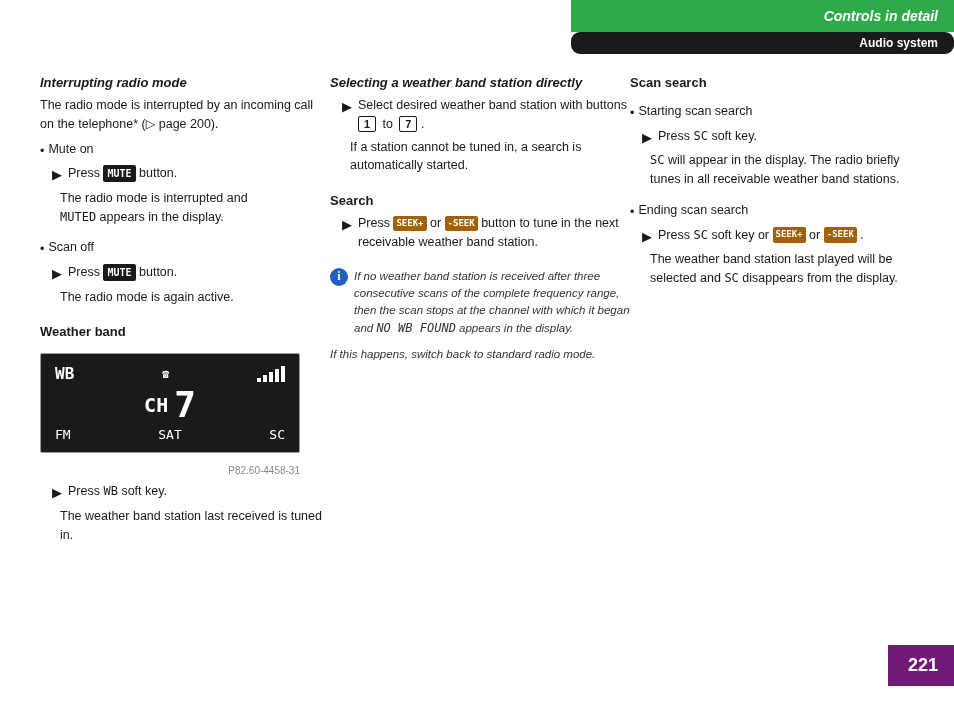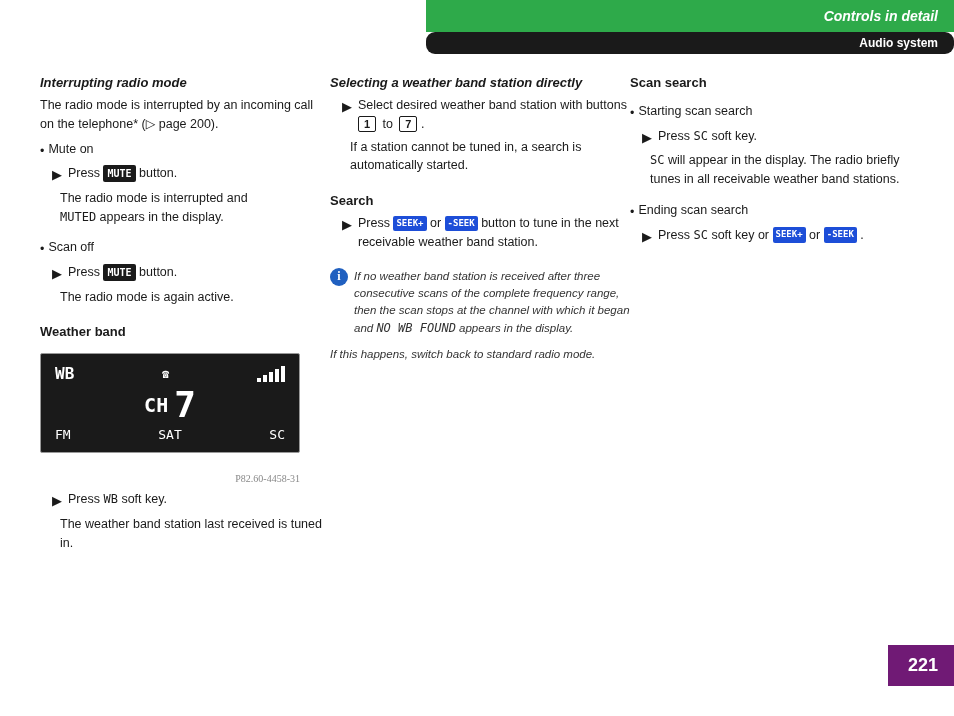--- a/index.html
+++ b/index.html
@@ -12,21 +12,21 @@
       color: #1a1a1a;
       overflow: hidden;
       position: relative;
     }
 
     
     .header {
       position: absolute;
       top: 0;
       right: 0;
-      width: 528px;
+      width: 383px;
     }
 
     .controls-in-detail {
       background: #2eaa4a;
       color: white;
       font-weight: bold;
       font-size: 14px;
       text-align: right;
       padding: 8px 16px 8px 20px;
       font-style: italic;
@@ -144,21 +144,21 @@
       font-size: 10px;
       font-weight: bold;
       padding: 1px 4px;
       border-radius: 2px;
       font-family: monospace;
       vertical-align: middle;
     }
 
     .badge-small {
       display: inline-block;
-      background: #1d4ed8;
+      background: #a16207;
       color: white;
       font-size: 9px;
       font-weight: bold;
       padding: 1px 3px;
       border-radius: 2px;
       font-family: monospace;
       vertical-align: middle;
     }
 
     
@@ -252,22 +252,21 @@
       display: flex;
       justify-content: space-between;
       font-size: 13px;
       margin-top: 4px;
     }
 
     .radio-caption {
       font-size: 10px;
       color: #aaa;
       text-align: right;
-      margin-top: 12px;
-      font-family: Liberation Serif, serif;
+      margin-top: 4px;
     }
 
     
     .info-note {
       display: flex;
       gap: 6px;
       align-items: flex-start;
       margin: 8px 0;
     }
 
@@ -471,16 +470,21 @@
         <span>Press</span>
         <span class="monospace">SC</span>
         <span>soft key or</span>
         <span class="badge-small">SEEK+</span>
         <span>or</span>
         <span class="badge-small">-SEEK</span>
         .
       </span>
     </div>
 
+    <div class="sub-text">
+      <span>The weather band station last played will be selected and</span>
+      <span class="monospace">SC</span>
+      <span>disappears from the display.</span>
+    </div>
 
   </div>
 
 </div>
 
 </body></html>

